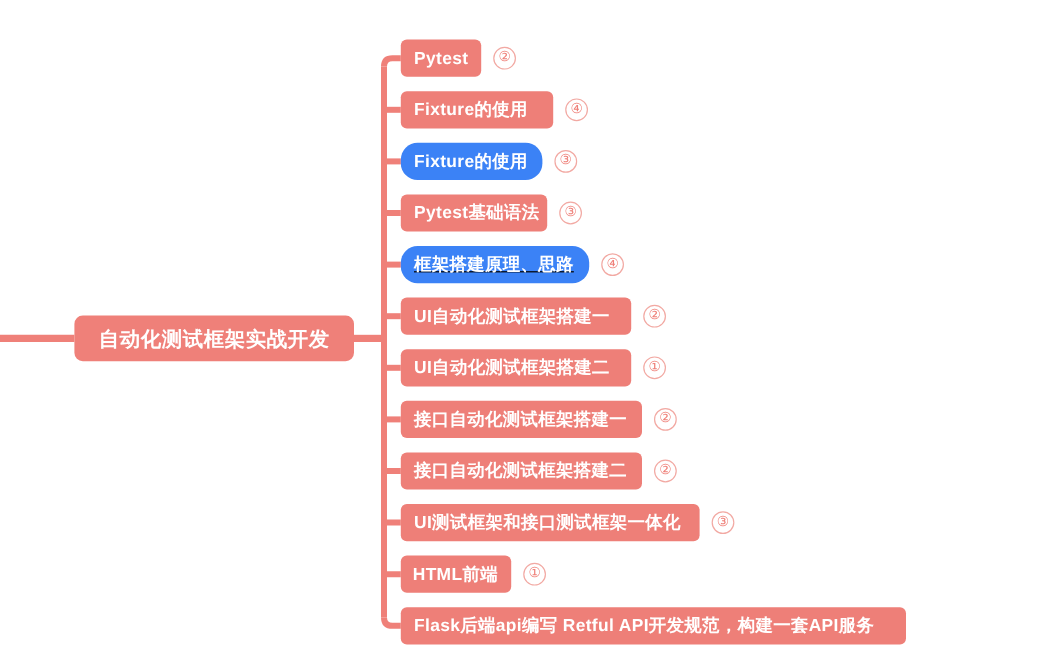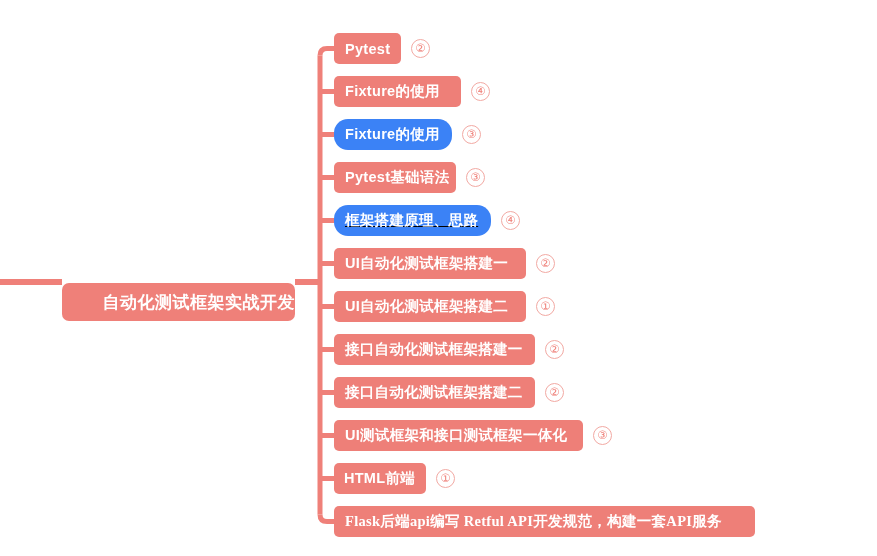--- a/index.html
+++ b/index.html
@@ -37,23 +37,22 @@
   .root-node {
     position: absolute;
     left: 62px;
     top: 263px;
     width: 233px;
     height: 38px;
     background: #ef8079;
     border-radius: 7px;
     display: flex;
     align-items: center;
-    justify-content: flex-end;
+    justify-content: center;
     box-sizing: border-box;
-    margin-top: 20px;
   }
   .root-label {
     color: #ffffff;
     font-size: 17px;
     font-weight: bold;
     letter-spacing: 0.5px;
     white-space: nowrap;
   }
 
   
@@ -188,18 +187,18 @@
       </div>
       <div class="badge" style="left: 593px; top: 426px;">
         <span class="badge-num">③</span>
       </div>
       <div class="child-node" style="left: 334px; top: 463px; width: 92px; justify-content: flex-end;">
         <span class="child-label">HTML前端</span>
       </div>
       <div class="badge" style="left: 436px; top: 469px;">
         <span class="badge-num">①</span>
       </div>
-      <div class="child-node" style="left: 334px; top: 506px; width: 421px; font-family: Liberation Serif, serif;">
+      <div class="child-node" style="left: 334px; top: 506px; width: 421px;">
         <span class="child-label">Flask后端api编写 Retful API开发规范，构建一套API服务</span>
       </div>
     </div>
 
 </div>
 
 </body></html>

